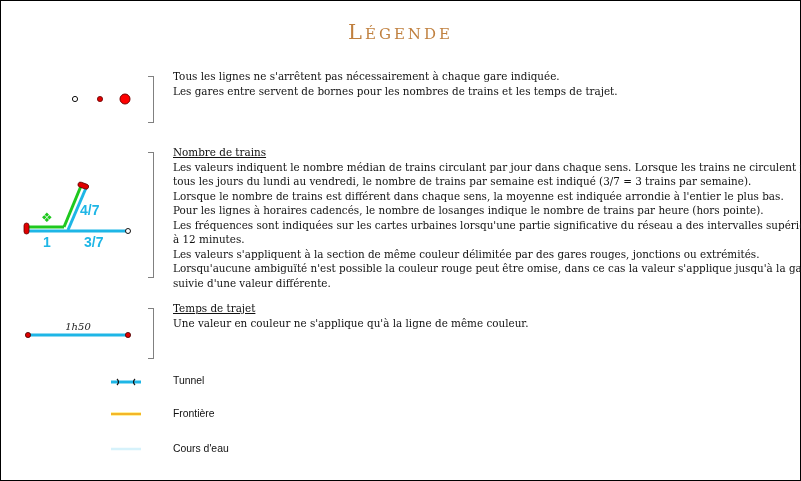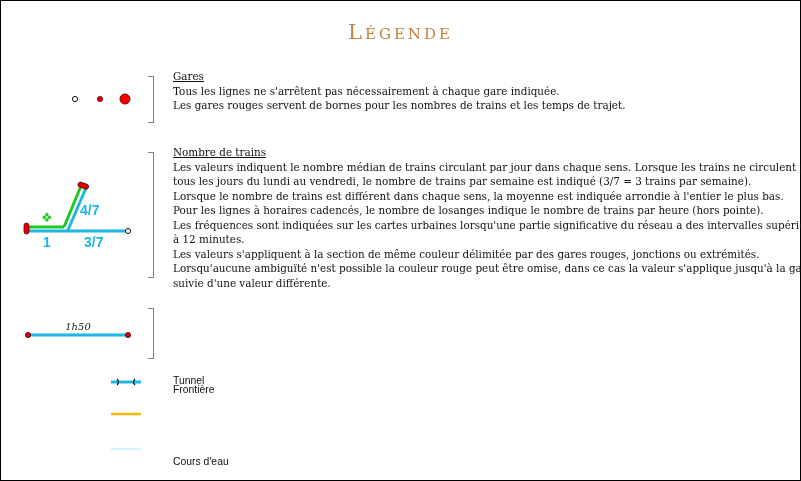--- a/index.html
+++ b/index.html
@@ -37,23 +37,22 @@
 
 <div class="title">Légende</div>
 
 <svg class="sym" style="left:60px;top:85px;" width="80" height="28">
   <circle cx="15" cy="14" r="2.6" fill="#fff" stroke="#111" stroke-width="1"></circle>
   <circle cx="40" cy="14" r="2.6" fill="#e00000" stroke="#600" stroke-width="0.8"></circle>
   <circle cx="65" cy="14" r="5" fill="#ff0000" stroke="#700" stroke-width="1"></circle>
 </svg>
 <div class="bracket" style="top:76px;height:45px;"></div>
 <div class="text-block" style="top:69px;">
-  <span class="head">Gares</span>
   <span class="line">Tous les lignes ne s'arrêtent pas nécessairement à chaque gare indiquée.</span>
-  <span class="line">Les gares rouges servent de bornes pour les nombres de trains et les temps de trajet.</span>
+  <span class="line">Les gares entre servent de bornes pour les nombres de trains et les temps de trajet.</span>
 </div>
 
 <svg class="sym" style="left:20px;top:180px;" width="120" height="70">
 
   <line x1="8" y1="51" x2="108" y2="51" stroke="#1eb6e6" stroke-width="3"></line>
 
   <line x1="48" y1="50" x2="66" y2="8" stroke="#1eb6e6" stroke-width="3"></line>
 
   <line x1="8" y1="47" x2="44" y2="47" stroke="#1ec81e" stroke-width="3"></line>
 
@@ -85,31 +84,33 @@
 </div>
 
 <svg class="sym" style="left:20px;top:315px;" width="120" height="30">
   <line x1="8" y1="20" x2="108" y2="20" stroke="#1eb6e6" stroke-width="3"></line>
   <circle cx="8" cy="20" r="2.6" fill="#e00000" stroke="#400" stroke-width="0.8"></circle>
   <circle cx="108" cy="20" r="2.6" fill="#e00000" stroke="#400" stroke-width="0.8"></circle>
   <text x="58" y="15" text-anchor="middle" font-family="DejaVu Serif, serif" font-style="italic" font-size="10" fill="#222">1h50</text>
 </svg>
 <div class="bracket" style="top:308px;height:49px;"></div>
 <div class="text-block" style="top:301px;">
+  <span class="head">Temps de trajet</span>
+  <span class="line">Une valeur en couleur ne s'applique qu'à la ligne de même couleur.</span>
 </div>
 
 <svg class="sym" style="left:110px;top:376px;" width="35" height="12">
   <line x1="1" y1="6" x2="31" y2="6" stroke="#1eb6e6" stroke-width="3"></line>
   <path d="M7 3 Q10 6 7 9" stroke="#111" stroke-width="1.2" fill="none"></path>
   <path d="M25 3 Q22 6 25 9" stroke="#111" stroke-width="1.2" fill="none"></path>
 </svg>
 <div class="misc-label" style="top:375px;">Tunnel</div>
 
 <svg class="sym" style="left:110px;top:409px;" width="35" height="10">
   <line x1="1" y1="5" x2="31" y2="5" stroke="#fff2a0" stroke-width="4"></line>
   <line x1="1" y1="5" x2="31" y2="5" stroke="#f0a000" stroke-width="1.5"></line>
 </svg>
-<div class="misc-label" style="top:384px;">Frontière</div>
+<div class="misc-label" style="top:408px;">Frontière</div>
 
 <svg class="sym" style="left:110px;top:444px;" width="35" height="10">
   <line x1="1" y1="5" x2="31" y2="5" stroke="#d6f2fb" stroke-width="2.5"></line>
 </svg>
-<div class="misc-label" style="top:443px;margin-top:13px;">Cours d'eau</div>
+<div class="misc-label" style="top:443px;">Cours d'eau</div>
 
 </body></html>

